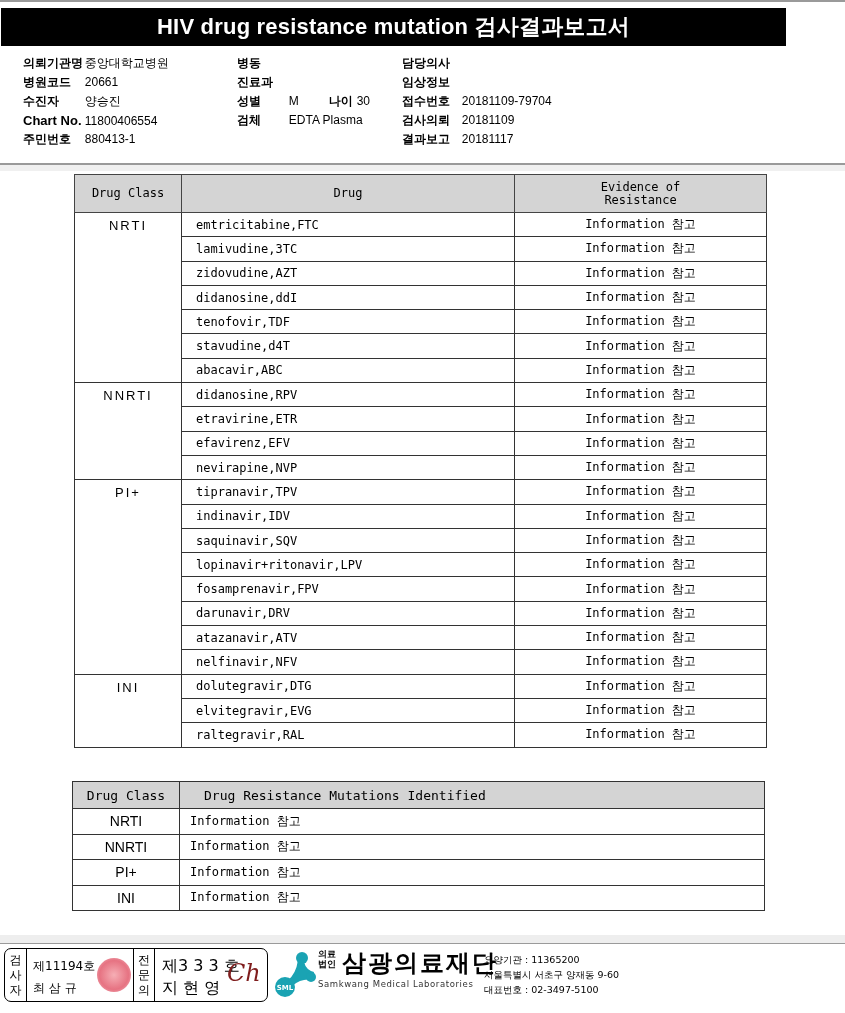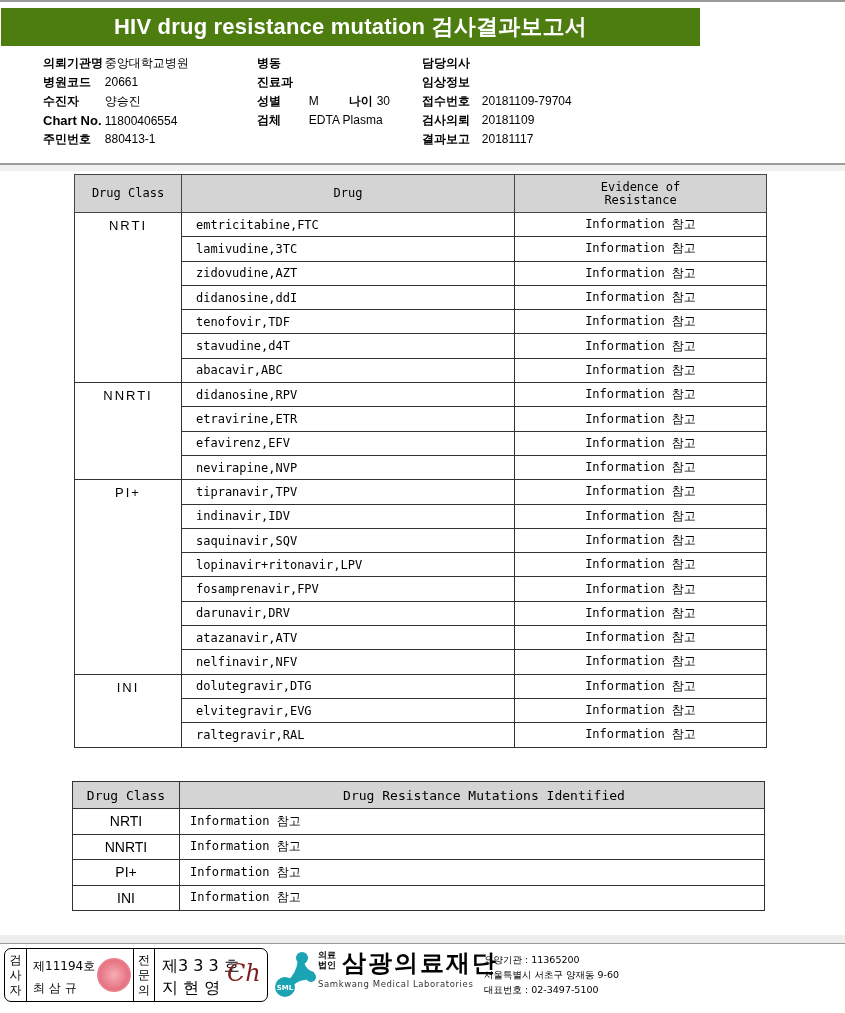--- a/index.html
+++ b/index.html
@@ -1,27 +1,27 @@
 <!DOCTYPE html>
 <html><head>
 <meta charset="utf-8">
 <style>
   * { box-sizing: border-box; margin: 0; padding: 0; }
   body {
     width: 845px; height: 1013px; background: #ffffff;
     font-family: "DejaVu Sans", sans-serif; color: #000; position: relative; overflow: hidden;
   }
   .title-bar {
-    position: absolute; left: 1px; top: 8px; width: 699px; height: 38px;
-    background: #4d7c0f; color: #fff; text-align: center;
+    position: absolute; left: 1px; top: 8px; width: 785px; height: 38px;
+    background: #000000; color: #fff; text-align: center;
     font-family: "Liberation Sans", sans-serif; font-size: 22px; font-weight: bold;
     line-height: 38px; letter-spacing: 0.2px;
   }
   .top-rule { position:absolute; left:0; top:0; width:845px; height:2px; background:#9a9a9a; }
-  .info { position:absolute; font-size: 12px; line-height: 19px; margin-left: 20px; }
+  .info { position:absolute; font-size: 12px; line-height: 19px; }
   .info .row { height: 19px; white-space: nowrap; }
   .info .lbl { font-weight: bold; display: inline-block; }
   .info .val { font-family: "Liberation Sans", sans-serif; font-size: 12px; }
   .info-col1 { left: 23px; top: 54px; }
   .info-col1 .lbl { width: 58px; }
   .info-col2 { left: 237px; top: 54px; }
   .info-col2 .lbl { width: 48px; }
   .info-col3 { left: 402px; top: 54px; }
   .info-col3 .lbl { width: 56px; }
   .divider {
@@ -31,21 +31,21 @@
   table { border-collapse: collapse; position: absolute; font-family: "DejaVu Sans Mono", monospace; }
   .t1 { left: 74px; top: 174px; width: 693px; }
   .t1 th, .t1 td { border: 1px solid #333; font-size: 12px; }
   .t1 th { background: #d4d4d4; font-weight: normal; height: 38px; line-height: 13px; border-color:#444; }
   .t1 td { height: 24.3px; }
   .t1 td.cls { vertical-align: top; text-align: center; padding-top: 5px; font-family: "Liberation Sans", sans-serif; font-size: 13px; letter-spacing: 2px; }
   .t1 td.drug { padding-left: 14px; font-size: 12px; }
   .t1 td.ev { text-align: center; font-size: 12px; }
   .t2 { left: 72px; top: 781px; width: 693px; }
   .t2 th, .t2 td { border: 1px solid #333; font-size: 13px; }
-  .t2 th { background: #d4d4d4; font-weight: normal; height: 27px; text-align: center; }
+  .t2 th { background: #d4d4d4; font-weight: normal; height: 27px; text-align: left; }
   .t2 th.c1 { text-align: center; }
   .t2 th.c2 { padding-left: 24px; }
   .t2 td { height: 25.5px; }
   .t2 td.cls { text-align: center; font-family: "Liberation Sans", sans-serif; font-size: 14px; }
   .t2 td.txt { padding-left: 10px; font-size: 12px; }
   .footer-band { position:absolute; left:0; top:935px; width:845px; height:8px; background:#eeeeee; }
   .footer-rule { position:absolute; left:0; top:943px; width:845px; height:1px; background:#9a9a9a; }
   .sig-box {
     position:absolute; left:4px; top:948px; width:264px; height:54px;
     border: 1px solid #000; border-radius: 7px; font-size: 12px;
@@ -53,21 +53,21 @@
   .sig-box .vcol { position:absolute; top:0; height:52px; border-right:1px solid #000; width:22px; text-align:center; font-size:12px; line-height:15px; padding-top:4px; }
   .sig-box .vcol1 { left:0; }
   .sig-box .name1 { position:absolute; left:28px; top:6px; line-height:22px; font-size:12px; }
   .sig-box .vcol2 { left:128px; border-left:1px solid #000; width:22px; }
   .sig-box .name2 { position:absolute; left:157px; top:6px; line-height:22px; font-size:16px; }
   .seal { position:absolute; left:92px; top:9px; width:34px; height:34px; border-radius:50%;
     background: radial-gradient(circle, #f4a0a8 0%, #e25a6c 60%, #f2b9c1 100%); opacity:.85; }
   .sign { position:absolute; left:222px; top:10px; font-family: "DejaVu Serif", serif; font-style: italic; font-size: 24px; color:#7f1d1d; }
   .logo { position:absolute; left:272px; top:950px; width:44px; height:48px; }
   .org { position:absolute; left:318px; top:950px; }
-  .org .small { position:absolute; left:0; top:0; font-size:9px; line-height:10px; font-weight:bold; width:22px; }
+  .org .small { position:absolute; left:0; top:0; font-size:9px; line-height:10px; font-weight:bold; width:22px;font-family:Liberation Mono, monospace; }
   .org .big { position:absolute; left:24px; top:-3px; font-size:24px; font-weight:bold; white-space:nowrap; letter-spacing:2px; }
   .org .eng { position:absolute; left:0; top:29px; font-size:8.5px; white-space:nowrap; color:#333; letter-spacing:0.6px; }
   .org-info { position:absolute; left:484px; top:952px; font-size:9.5px; line-height:15px; white-space:nowrap; }
 </style>
 </head>
 <body>
 
 <div class="top-rule"></div>
 <div class="title-bar">HIV drug resistance mutation 검사결과보고서</div>
 

